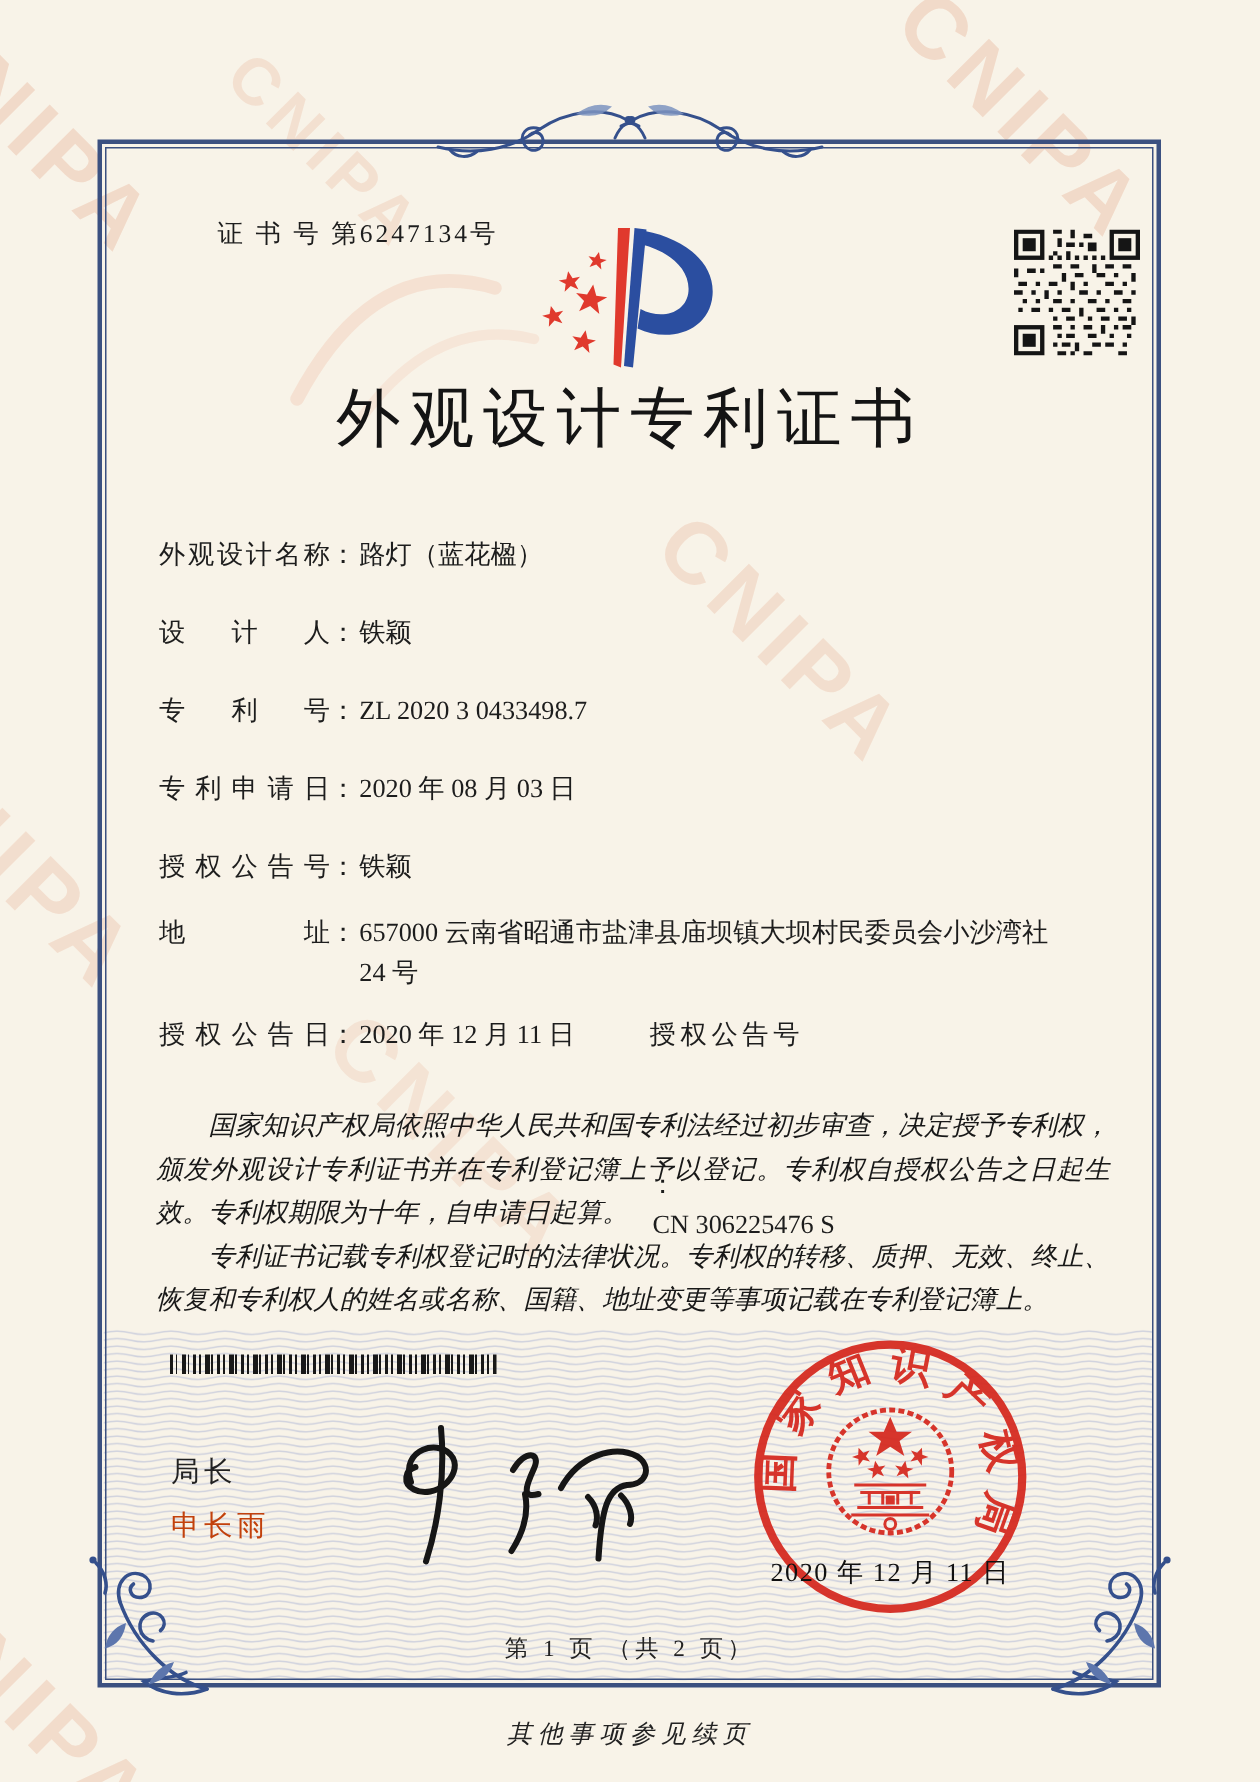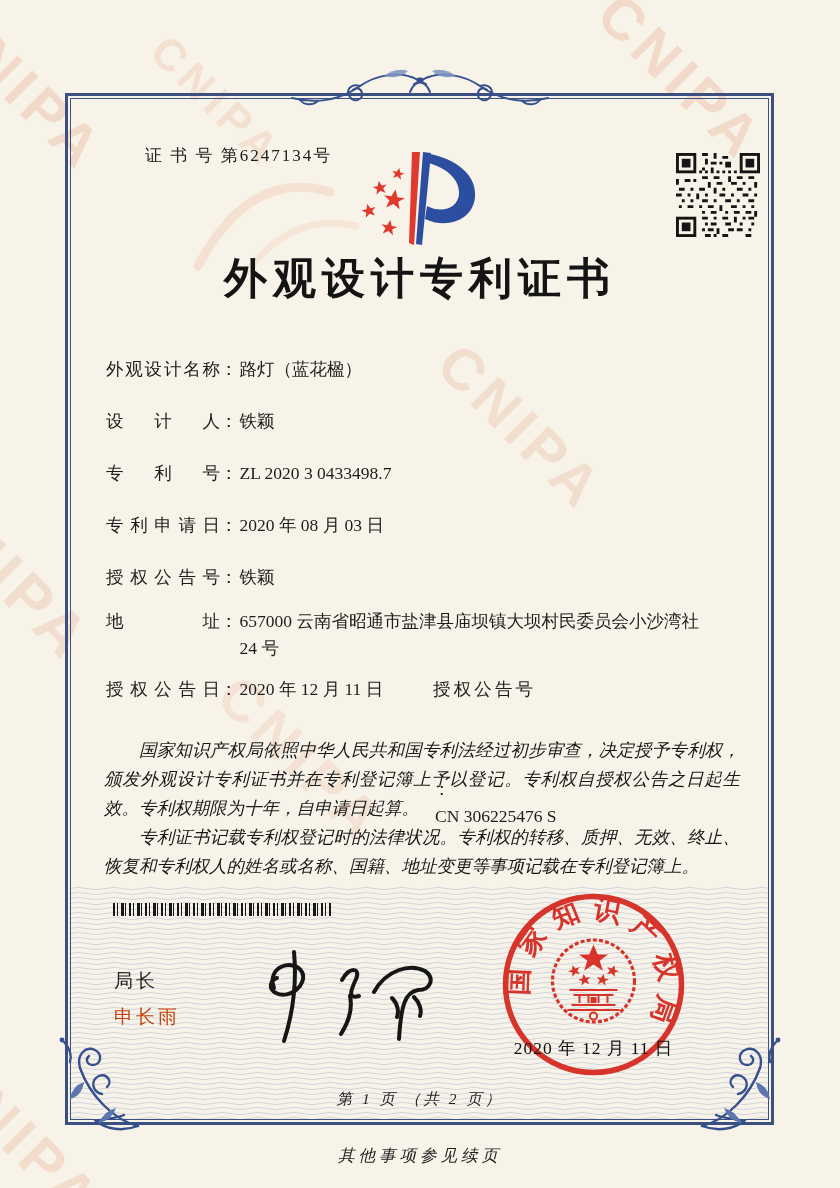--- a/index.html
+++ b/index.html
@@ -11,21 +11,21 @@
       font-weight:bold;color:#eecab5;transform:rotate(45deg);transform-origin:left top;
       letter-spacing:6px;pointer-events:none;user-select:none;}
   
   .frame{position:absolute;left:65px;top:93px;width:703px;height:1026px;border:3px solid #3b5080;}
   .frame-inner{position:absolute;inset:2px;border:1px solid #3b5080;}
   
   .cert-no{position:absolute;left:106px;top:144px;font-size:17px;letter-spacing:2px;margin-left:39px;}
   .logo{position:absolute;left:338px;top:144px;}
   .qr{position:absolute;left:676px;top:153px;width:84px;height:84px;}
   .title{position:absolute;left:0;right:0;top:250px;text-align:center;
-         font-size:43px;font-weight:bold;letter-spacing:6px;color:#141414;}
+         font-size:43px;font-weight:normal;letter-spacing:6px;color:#141414;}
   
   .field-row{position:absolute;left:106px;width:640px;display:flex;
              font-size:17.5px;line-height:27px;}
   .f-label{display:inline-block;width:114px;text-align:justify;text-align-last:justify;
            flex:0 0 114px;}
   .f-colon{flex:0 0 auto;}
   .f-value{margin-left:2px;}
   .row-1{top:356px}.row-2{top:408px}.row-3{top:460px}
   .row-4{top:512px}.row-5{top:564px}
   .row-6{top:608px}.row-6 .f-value{width:470px;line-height:27px;}
@@ -48,21 +48,21 @@
     font-family:"Liberation Sans","DejaVu Sans",sans-serif;color:#222;}
   .issuer-name{position:absolute;left:114px;top:1004px;font-size:19px;letter-spacing:3px;
     font-family:"Liberation Sans","DejaVu Sans",sans-serif;color:#c2410c;}
   .signature{position:absolute;left:246px;top:946px;}
   
   .seal{position:absolute;left:500px;top:891px;width:187px;height:187px;}
   .seal-date{position:absolute;left:500px;top:1036px;width:187px;text-align:center;
              font-size:17.5px;letter-spacing:1px;color:#101010;}
   
   .page-info{position:absolute;left:0;right:0;top:1089px;text-align:center;
-             font-size:15.5px;letter-spacing:3px;color:#222;font-style:italic;}
+             font-size:15.5px;letter-spacing:3px;color:#222;}
   .note{position:absolute;left:0;right:0;top:1145px;text-align:center;
         font-size:16.5px;font-style:italic;letter-spacing:4px;color:#222;font-family:Liberation Mono, monospace;}
   
   .orn-top{position:absolute;left:288px;top:62px;}
   .orn-bl{position:absolute;left:50px;top:1034px;}
   .orn-br{position:absolute;left:695px;top:1034px;transform:scaleX(-1);}
   .pink-swoosh{position:absolute;left:180px;top:140px;opacity:.45;}
 </style>
 </head>
 <body>

